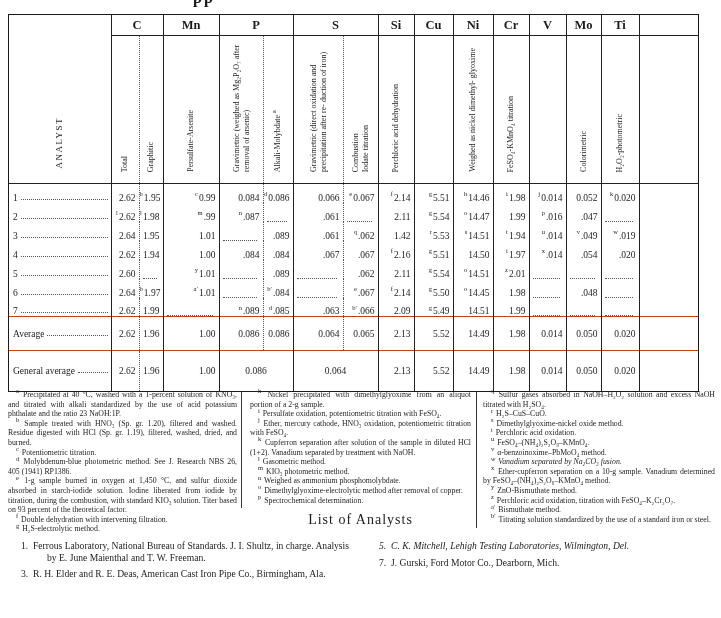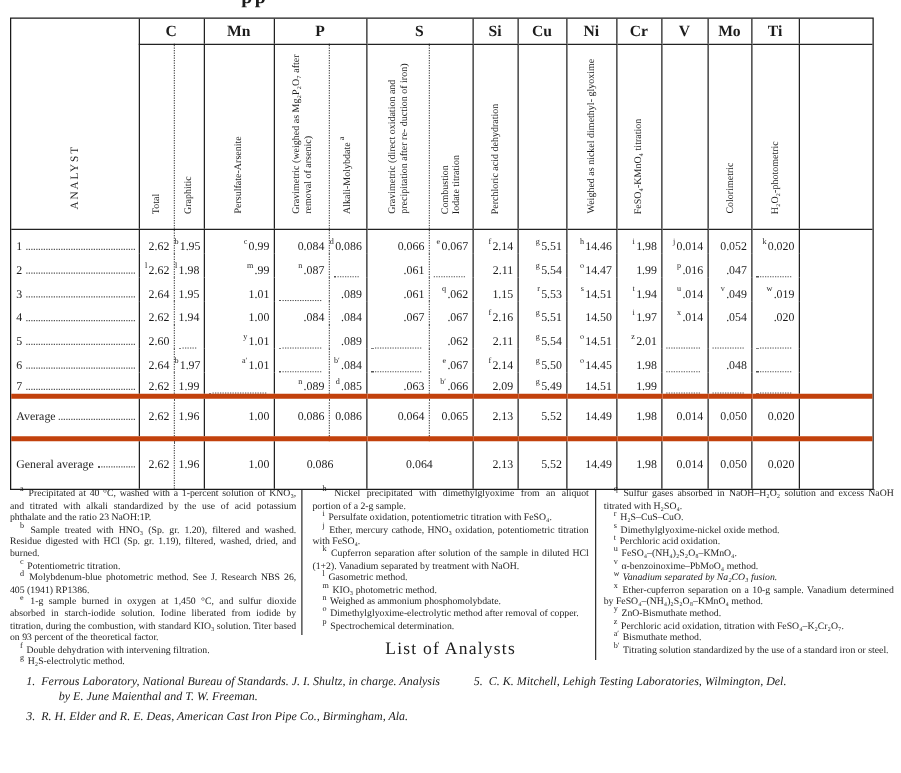--- a/index.html
+++ b/index.html
@@ -20,21 +20,21 @@
   .dl{border-left:1px dotted #555;}
   .grp{border-bottom:1px solid #222;font-weight:bold;font-size:12.5px;height:20px;
        text-align:center;vertical-align:middle;font-family:"Liberation Serif",serif;}
   .vh{height:140px;vertical-align:bottom;text-align:center;padding-bottom:7px;border-bottom:1px solid #222;}
   .vlab{writing-mode:vertical-rl;transform:rotate(180deg);display:inline-block;
         max-height:130px;font-size:8px;line-height:9.5px;text-align:left;white-space:normal;}
   .an-h{vertical-align:bottom;text-align:center;padding-bottom:10px;border-bottom:1px solid #222;}
   .an-h .vlab{font-size:9px;letter-spacing:1.5px;max-height:120px;}
   tbody tr{height:19px;}
   tr.avg{height:34px;} tr.gen{height:40px;}
-  tr.avg td,tr.gen td{border-top:4px solid #c2410c;vertical-align:middle;}
+  tr.avg td,tr.gen td{border-top:1px solid #c2410c;vertical-align:middle;}
   td.num{text-align:right;padding-right:3px;font-size:9.5px;white-space:nowrap;}
   td.ctr{text-align:center;font-size:9.5px;}
   td.lblc{padding-left:4px;font-size:9.5px;}
   .rl{display:flex;align-items:flex-end;}
   .rl .dots{flex:1;border-bottom:1px dotted #555;margin:0 3px 3px 3px;height:1px;}
   .ldr{border-bottom:1px dotted #555;height:12px;margin:0 3px;}
   sup{font-size:6.5px;line-height:0;vertical-align:super;padding-right:1px;}
 
   
   .fncol{position:absolute;font-size:7.8px;line-height:9.6px;text-align:justify;}
@@ -171,21 +171,21 @@
           </td>
           <td class="num sl">2.64</td>
           <td class="num dl">1.95</td>
           <td class="num sl">1.01</td>
           <td class="num sl">
             <div class="ldr"></div>
           </td>
           <td class="num dl">.089</td>
           <td class="num sl">.061</td>
           <td class="num dl"><sup>q</sup>.062</td>
-          <td class="num sl">1.15</td>
+          <td class="num sl">1.42</td>
           <td class="num sl"><sup>r</sup>5.53</td>
           <td class="num sl"><sup>s</sup>14.51</td>
           <td class="num sl"><sup>t</sup>1.94</td>
           <td class="num sl"><sup>u</sup>.014</td>
           <td class="num sl"><sup>v</sup>.049</td>
           <td class="num sl"><sup>w</sup>.019</td>
           <td class="sl"></td>
         </tr>
         <tr class="">
           <td class="lblc">
@@ -386,19 +386,20 @@
     <p class="fn "><sup>x</sup> Ether-cupferron separation on a 10-g sample.  Vanadium determined by FeSO₄–(NH₄)₂S₂O₈–KMnO₄ method.</p>
     <p class="fn "><sup>y</sup> ZnO-Bismuthate method.</p>
     <p class="fn "><sup>z</sup> Perchloric acid oxidation, titration with FeSO₄–K₂Cr₂O₇.</p>
     <p class="fn "><sup>a′</sup> Bismuthate method.</p>
     <p class="fn "><sup>b′</sup> Titrating solution standardized by the use of a standard iron or steel.</p>
   </div>
 <div class="fndiv" style="left:241px;top:392px;height:116px;"></div>
 <div class="fndiv" style="left:476px;top:392px;height:136px;"></div>
 
 <div class="an-title">List of Analysts</div>
-<div class="an-col" id="an-left" style="left:10px;top:540px;width:345px;font-style:italic;">
+<div class="an-col" id="an-left" style="left:10px;top:540px;width:345px;">
     <p class="an-item ">1.&nbsp; Ferrous Laboratory, National Bureau of Standards.   J. I. Shultz, in charge.   Analysis by E. June Maienthal and T. W. Freeman.</p>
     <p class="an-item ">3.&nbsp; R. H. Elder and R. E. Deas, American Cast Iron Pipe Co., Birmingham, Ala.</p>
   </div>
 <div class="an-col" id="an-right" style="left:368px;top:540px;width:348px;">
     <p class="an-item ital">5.&nbsp; C. K. Mitchell, Lehigh Testing Laboratories, Wilmington, Del.</p>
+    <p class="an-item ">7.&nbsp; J. Gurski, Ford Motor Co., Dearborn, Mich.</p>
   </div>
 
 </body></html>

